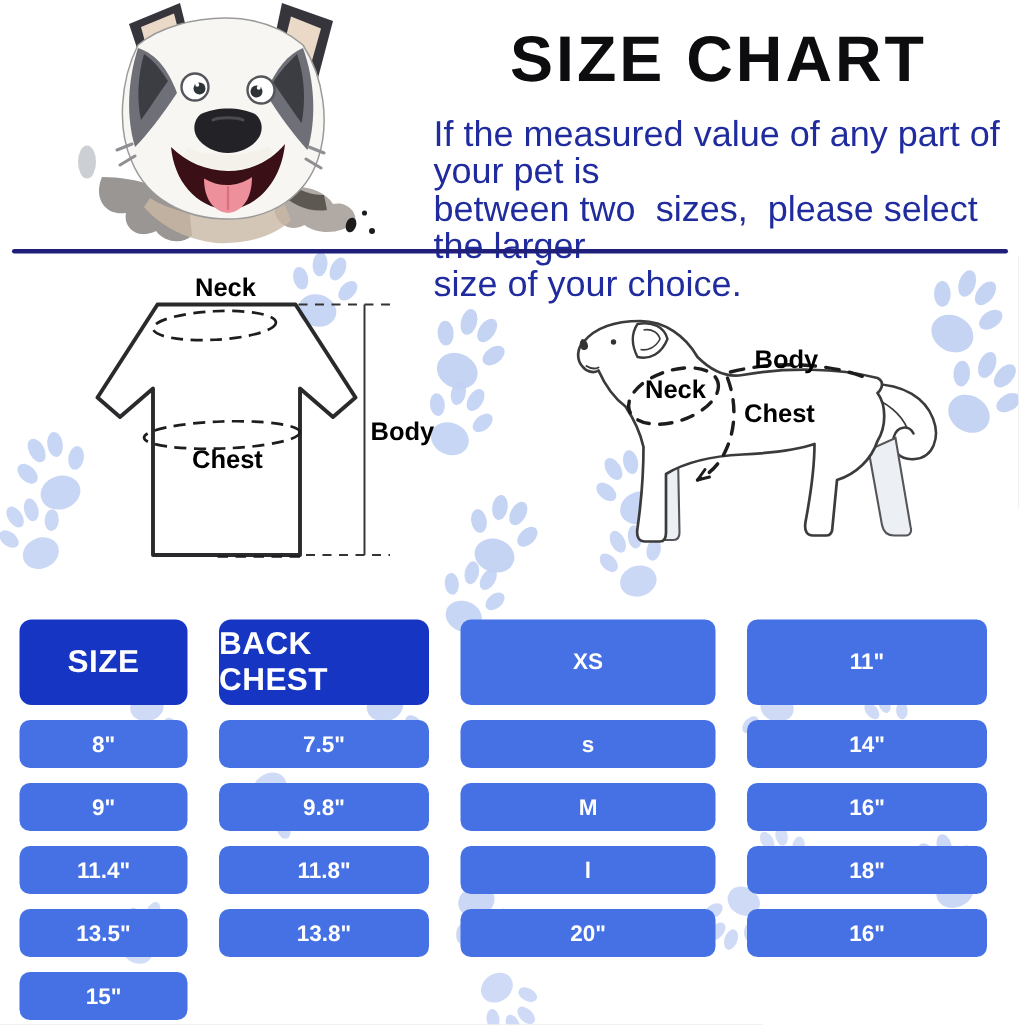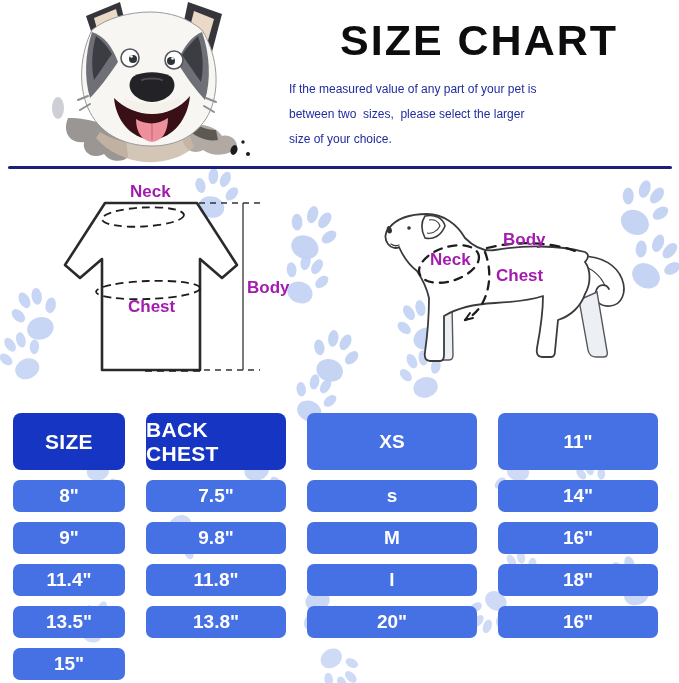--- a/index.html
+++ b/index.html
@@ -16,53 +16,53 @@
 
   
   .husky { position:absolute; left:38px; top:0; width:232px; height:164px; z-index:1; }
   .title {
     position:absolute; left:285px; top:16px; width:388px; z-index:1;
     text-align:center; font-size:43px; font-weight:bold; letter-spacing:2px;
     color:var(--title,#0d0d0f); white-space:nowrap;
   }
   .subtitle {
     position:absolute; left:289px; top:77px; width:384px; z-index:1;
-    font-size:12px; line-height:25px; color:var(--subtitle,#202c9e);
+    font-size:24px; line-height:25px; color:var(--subtitle,#202c9e);
     white-space:pre-wrap;
   }
   .divider {
     position:absolute; left:8px; top:166px; width:664px; height:3px;
     background:var(--divider,#1f1f7a); border-radius:2px; z-index:1;
   }
 
   
   .shirt-svg { position:absolute; left:48px; top:184px; width:250px; height:216px; z-index:1; }
   .dog-svg   { position:absolute; left:383px; top:192px; width:265px; height:195px; z-index:1; }
   .diagram-label {
     position:absolute; z-index:2; font-size:17px; font-weight:bold;
-    color:#a21caf; white-space:nowrap;
+    color:#000000; white-space:nowrap;
   }
 
   
   .size-table {
     position:absolute; left:13px; top:413px; z-index:2;
     display:grid;
     grid-template-columns:112px 140px 170px 160px;
     grid-template-rows:57px repeat(5,32px);
     column-gap:21px; row-gap:10px;
   }
   .th {
     background:var(--header-bg,#1635c3); color:var(--cell-text,#fff);
     border-radius:8px; display:flex; align-items:center; justify-content:center;
     font-size:21px; font-weight:bold; letter-spacing:0.3px;
   }
   .td {
     background:var(--row-bg,#4571e5); color:var(--cell-text,#fff);
     border-radius:7px; display:flex; align-items:center; justify-content:center;
-    font-size:19px; font-weight:bold;
+    font-size:15px; font-weight:bold;
   }
 </style>
 </head>
 <body>
 
 <div class="stage">
 
   <svg width="0" height="0" style="position:absolute" aria-hidden="true">
     <defs>
       <g id="paw-shape">

